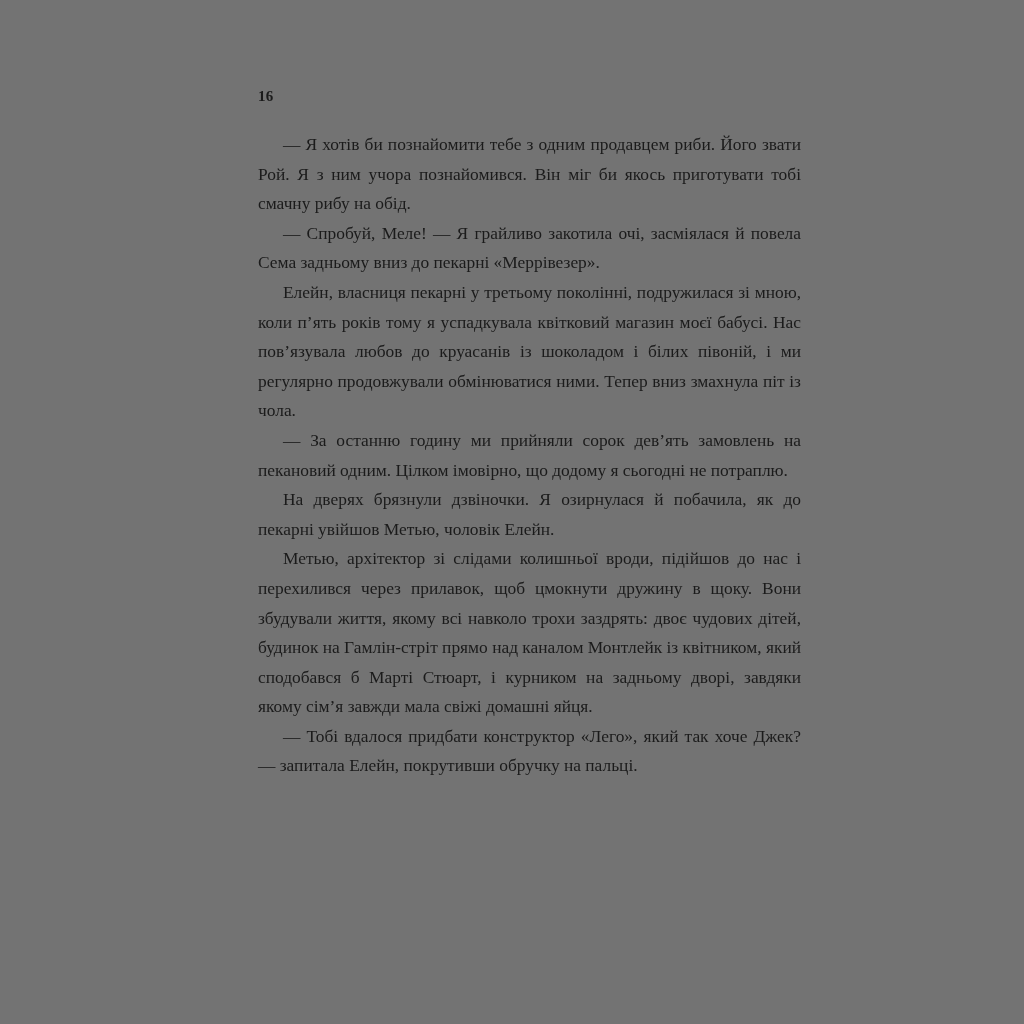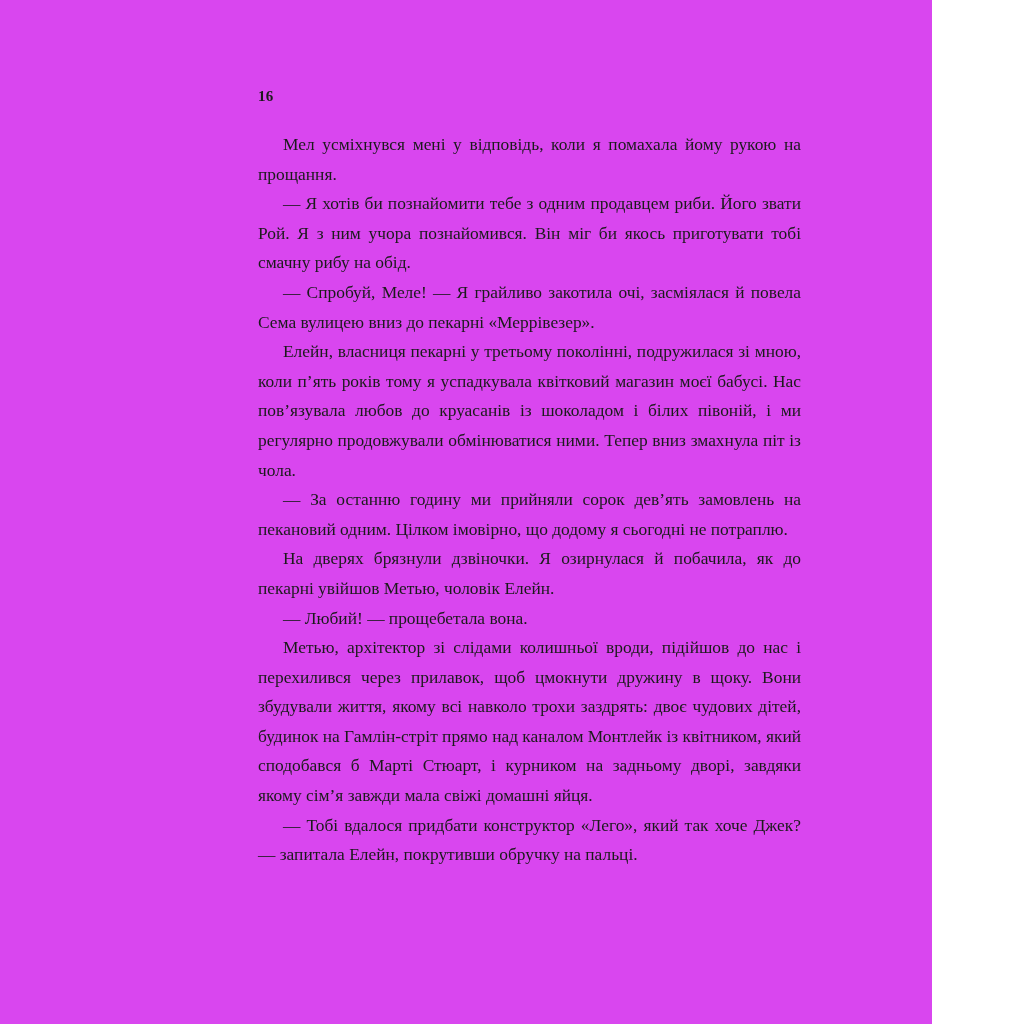--- a/index.html
+++ b/index.html
@@ -11,23 +11,23 @@
     width: 1024px;
     height: 1024px;
     background: #ffffff;
     font-family: "Liberation Serif", "DejaVu Serif", serif;
     color: #1b1b1b;
     overflow: hidden;
   }
 
   .page {
     position: relative;
-    width: 932px;
+    width: 1024px;
     height: 1024px;
-    background: #d946ef;
+    background: #737373;
     box-sizing: border-box;
   }
 
   
   .folio {
     position: absolute;
     left: 258px;
     top: 89px;
     font-size: 15px;
     font-weight: 700;
@@ -63,24 +63,22 @@
   }
 </style>
 </head>
 <body>
 
 <div class="page">
 
   <div class="folio">16</div>
 
   <div class="text-column">
-    <p class="para">Мел усміхнувся мені у відповідь, коли я помахала йому рукою на прощання.</p>
     <p class="para">— Я хотів би познайомити тебе з одним продавцем риби. Його звати Рой. Я з ним учора познайомився. Він міг би якось приготувати тобі смачну рибу на обід.</p>
-    <p class="para">— Спробуй, Меле! — Я грайливо закотила очі, засміялася й повела Сема вулицею вниз до пекарні «Меррівезер».</p>
+    <p class="para">— Спробуй, Меле! — Я грайливо закотила очі, засміялася й повела Сема задньому вниз до пекарні «Меррівезер».</p>
     <p class="para">Елейн, власниця пекарні у третьому поколінні, подружилася зі мною, коли п’ять років тому я успадкувала квітковий магазин моєї бабусі. Нас пов’язувала любов до круасанів із шоколадом і білих півоній, і ми регулярно продовжували обмінюватися ними. Тепер вниз змахнула піт із чола.</p>
     <p class="para">— За останню годину ми прийняли сорок дев’ять замовлень на пекановий одним. Цілком імовірно, що додому я сьогодні не потраплю.</p>
     <p class="para">На дверях брязнули дзвіночки. Я озирнулася й побачила, як до пекарні увійшов Метью, чоловік Елейн.</p>
-    <p class="para">— Любий! — прощебетала вона.</p>
     <p class="para">Метью, архітектор зі слідами колишньої вроди, підійшов до нас і перехилився через прилавок, щоб цмокнути дружину в щоку. Вони збудували життя, якому всі навколо трохи заздрять: двоє чудових дітей, будинок на Гамлін-стріт прямо над каналом Монтлейк із квітником, який сподобався б Марті Стюарт, і курником на задньому дворі, завдяки якому сім’я завжди мала свіжі домашні яйця.</p>
     <p class="para">— Тобі вдалося придбати конструктор «Лего», який так хоче Джек? — запитала Елейн, покрутивши обручку на пальці.</p>
   </div>
 
 </div>
 
 </body></html>

